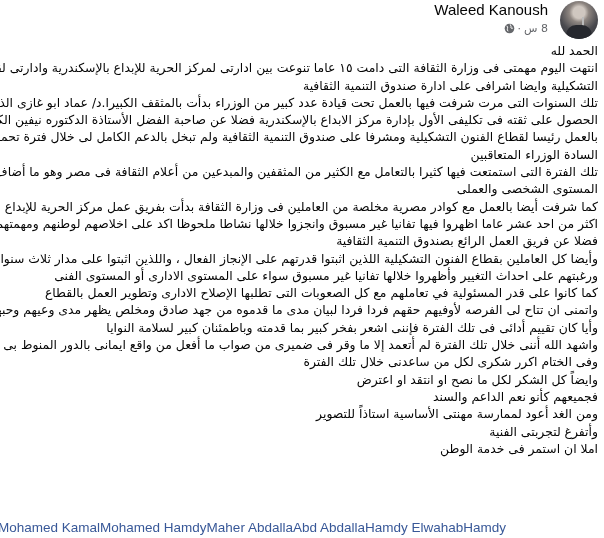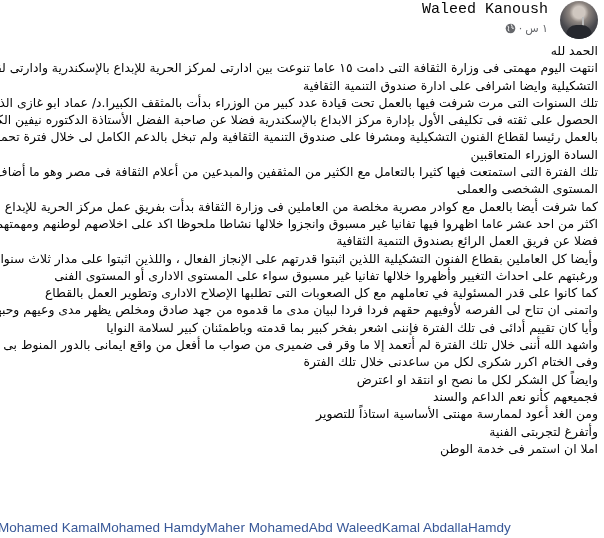--- a/index.html
+++ b/index.html
@@ -13,21 +13,21 @@
     .header { position: absolute; right: 0; top: 0; height: 42px; width: 604px; }
     .avatar {
       position: absolute; right: 6px; top: 1px; width: 38px; height: 38px; border-radius: 50%;
       background: radial-gradient(circle at 50% 30%, #cfc7c0 0 18%, #8d8580 30%, #4a4a4f 60%, #2e3036 100%);
       overflow: hidden;
     }
     .avatar .shoulders { position: absolute; left: 6px; right: 6px; bottom: -4px; height: 18px; background: #26282e; border-radius: 10px 10px 0 0; }
     .avatar .mic { position: absolute; left: 22px; top: 16px; width: 2px; height: 14px; background: #bbb; }
     .author {
       position: absolute; right: 56px; top: 1px;
-      font-family: Liberation Mono, monospace; font-size: 15px; color: #050505;
+      font-family: Liberation Sans, sans-serif; font-size: 15px; color: #050505;
       white-space: nowrap;
     }
     .meta {
       position: absolute; right: 56px; top: 22px;
       font-size: 11px; color: #65676b; direction: rtl; white-space: nowrap;
       display: flex; align-items: center; gap: 3px;
     }
     .globe { width: 11px; height: 11px; }
     .body {
       position: absolute; top: 42px; right: 6px; left: -400px;
@@ -46,21 +46,21 @@
 <body>
 
 <div class="post">
   <div class="header">
     <div class="avatar">
       <div class="mic"></div>
       <div class="shoulders"></div>
     </div>
     <div class="author">Waleed Kanoush</div>
     <div class="meta">
-      <span>١ س</span>
+      <span>8 س</span>
       <span>·</span>
       <svg class="globe" viewBox="0 0 16 16">
         <circle cx="8" cy="8" r="7" fill="#65676b"></circle>
         <path d="M4 4 Q6 6 5 8 Q4 10 6 12 M9 2 Q11 5 10 7 Q12 9 13 7" stroke="#fff" stroke-width="1.4" fill="none"></path>
       </svg>
     </div>
   </div>
 
   <div class="body">
     <div class="line">الحمد لله</div>
@@ -83,15 +83,15 @@
     <div class="line">واشهد الله أننى خلال تلك الفترة لم أتعمد إلا ما وقر فى ضميرى من صواب ما أفعل من واقع ايمانى بالدور المنوط بى</div>
     <div class="line">وفى الختام اكرر شكرى لكل من ساعدنى خلال تلك الفترة</div>
     <div class="line">وايضاً كل الشكر لكل ما نصح او انتقد او اعترض</div>
     <div class="line">فجميعهم كأنو نعم الداعم والسند</div>
     <div class="line">ومن الغد أعود لممارسة مهنتى الأساسية استاذاً للتصوير</div>
     <div class="line">وأتفرغ لتجربتى الفنية</div>
     <div class="line">املا ان استمر فى خدمة الوطن</div>
   </div>
 
   <div class="tags">
-    <span>Mohamed Kamal</span><span>Mohamed Hamdy</span><span>Maher Mohamed</span><span>Abd Waleed</span><span>Kamal Abdalla</span><span>Hamdy</span>
+    <span>Mohamed Kamal</span><span>Mohamed Hamdy</span><span>Maher Abdalla</span><span>Abd Abdalla</span><span>Hamdy Elwahab</span><span>Hamdy</span>
   </div>
 </div>
 
 </body></html>

